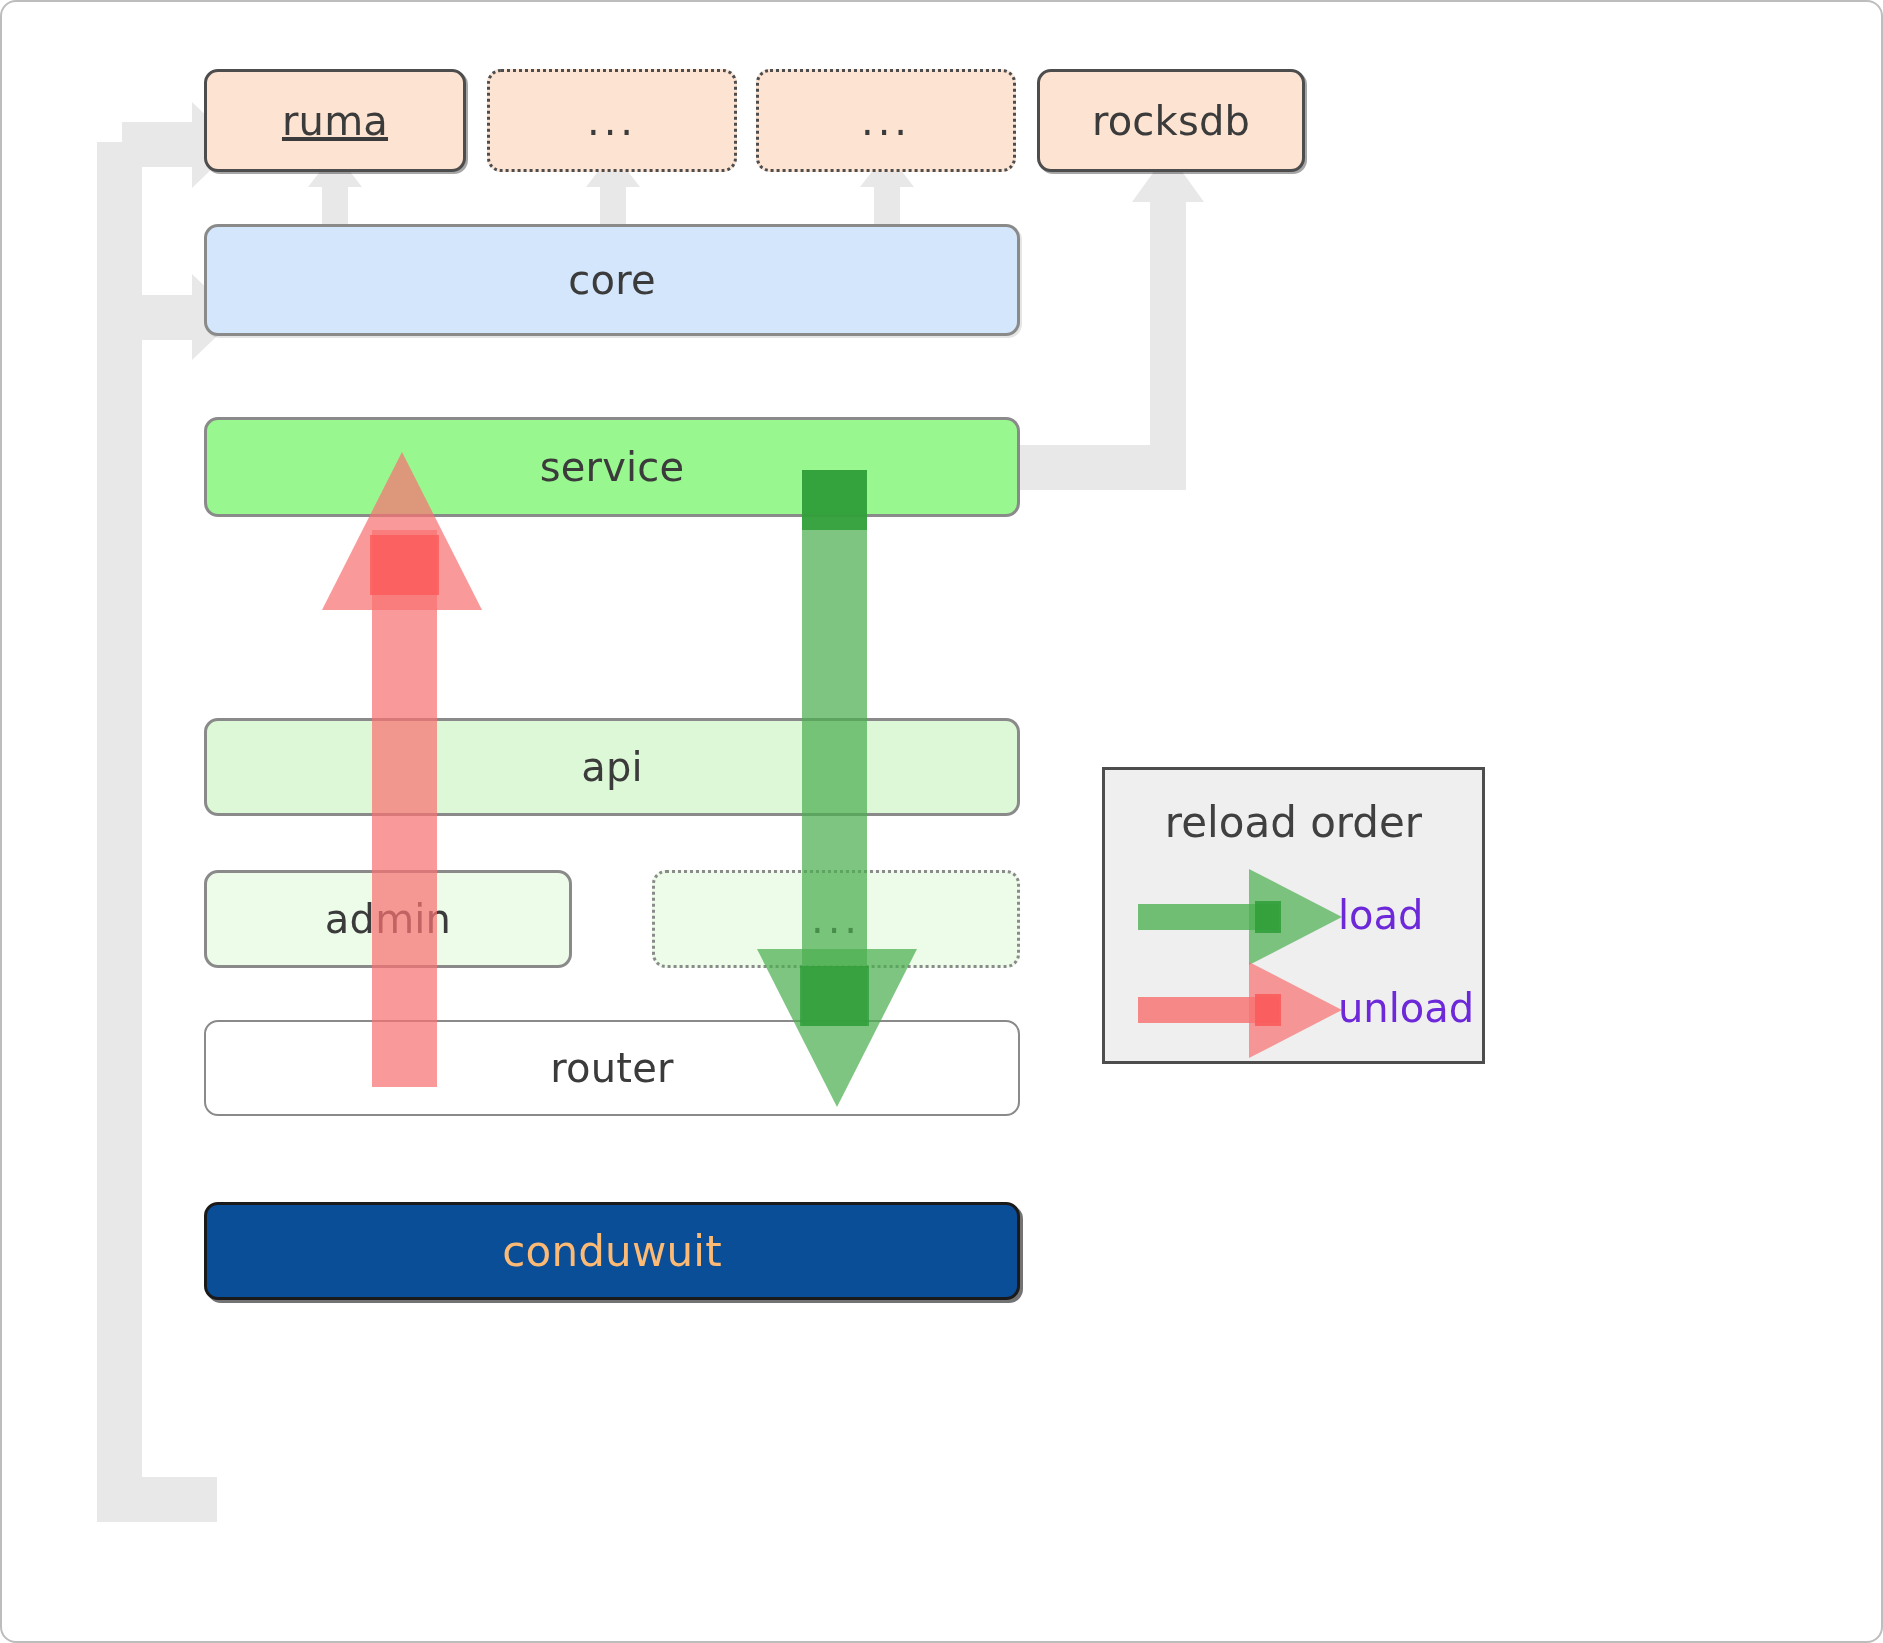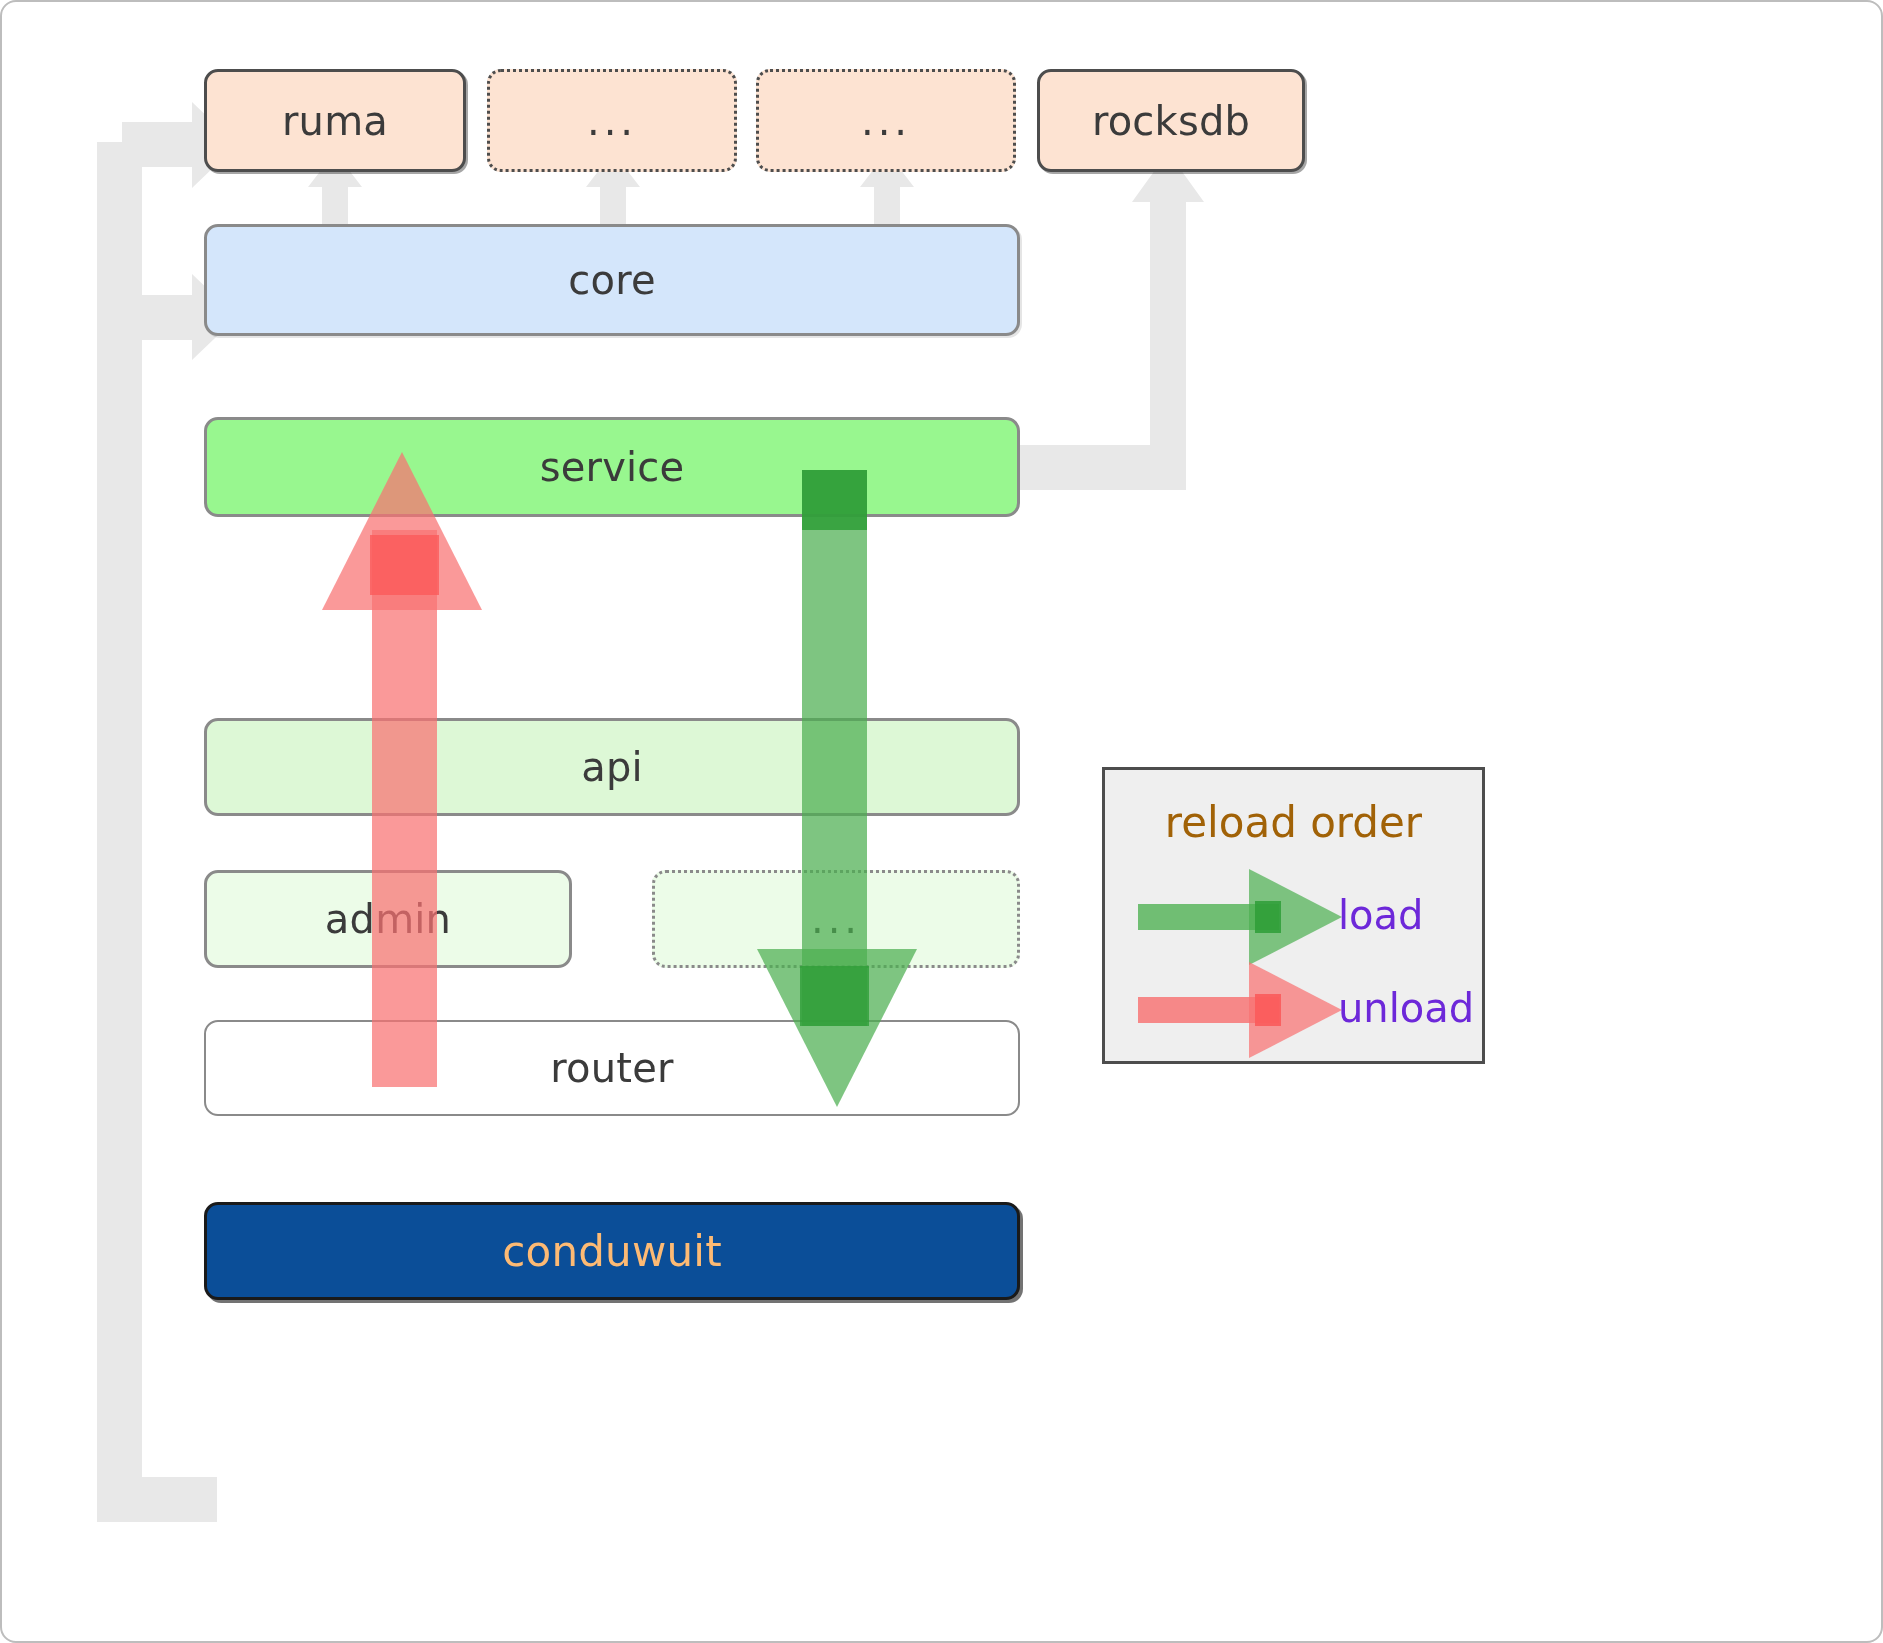--- a/index.html
+++ b/index.html
@@ -35,21 +35,21 @@
   .root  {background:#0b4e98;border:3px solid #1a1a1a;color:#fdba74;
           box-shadow:3px 3px 0 rgba(0,0,0,.55);font-size:42px;}
   .dots{letter-spacing:4px;font-size:40px;line-height:0.4;}
   .legend{
     position:absolute;
     background:#efefef;border:3px solid #4d4d4d;
     box-sizing:border-box;
   }
   .legend-title{
     position:absolute;left:0;right:0;top:28px;
-    text-align:center;font-size:42px;color:#a16207;
+    text-align:center;font-size:42px;color:#404040;
   }
   .legend-label{
     position:absolute;font-size:40px;color:#6d28d9;
   }
   .z10{z-index:10;}
   .z20{z-index:20;}
   .z30{z-index:30;}
 </style>
 </head>
 <body>
@@ -69,21 +69,21 @@
 
       <path d="M 320,222 L 320,185 L 306,185 L 333,150 L 360,185 L 346,185 L 346,222 Z"></path>
       <path d="M 598,222 L 598,185 L 584,185 L 611,150 L 638,185 L 624,185 L 624,222 Z"></path>
       <path d="M 872,222 L 872,185 L 858,185 L 885,150 L 912,185 L 898,185 L 898,222 Z"></path>
 
       <path d="M 1018,443 L 1148,443 L 1148,200 L 1130,200 L 1166,150 L 1202,200 L 1184,200
                L 1184,488 L 1018,488 Z"></path>
     </g>
   </svg>
 
-  <div class="node dep z10" style="left:202px;top:67px;width:262px;height:103px;">
+  <div class="node dep z10" style="left:202px;top:67px;width:262px;height:103px;text-decoration:underline;">
     <span>ruma</span>
   </div>
   <div class="node depdot z10" style="left:485px;top:67px;width:250px;height:103px;">
     <span class="dots">...</span>
   </div>
   <div class="node depdot z10" style="left:754px;top:67px;width:260px;height:103px;">
     <span class="dots">...</span>
   </div>
   <div class="node dep z10" style="left:1035px;top:67px;width:268px;height:103px;">
     <span>rocksdb</span>

